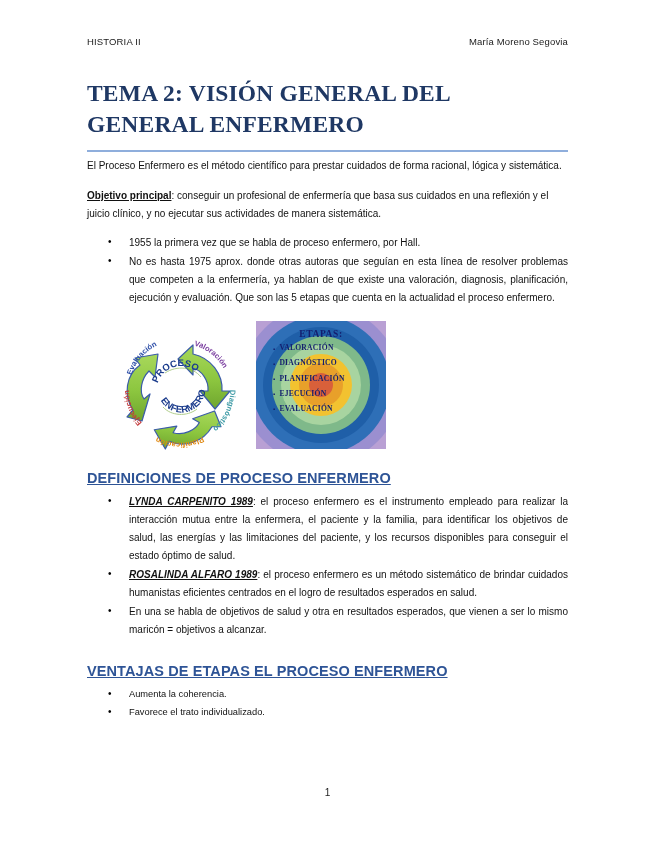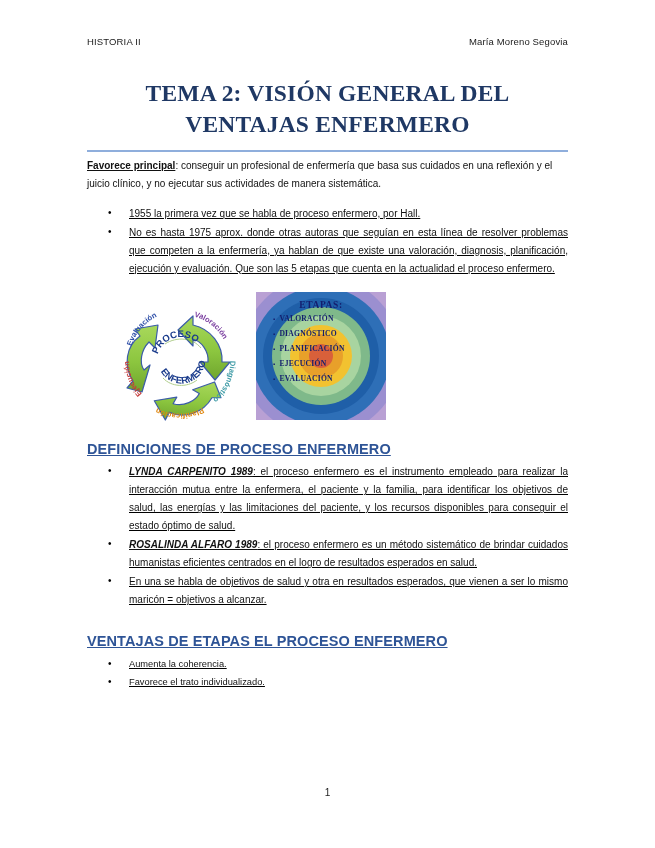--- a/index.html
+++ b/index.html
@@ -37,21 +37,21 @@
     letter-spacing: 0.15px;
     color: #1a1a1a;
   }
 
   
   .title-block {
     position: absolute;
     top: 78px;
     left: 87px;
     right: 87px;
-    text-align: center;
+    text-align: left;
   }
   .doc-title {
     font-family: "Liberation Serif", serif;
     font-weight: bold;
     font-size: 23.5px;
     line-height: 1.33;
     color: #1F3864;
     letter-spacing: 0.2px;
     margin: 0;
   }
@@ -79,21 +79,20 @@
   .u-bold {
     font-weight: bold;
     text-decoration: underline;
   }
 
   
   ul.bl {
     list-style: none;
     margin: 0;
     padding: 0;
-    text-decoration: underline;
   }
   ul.bl > li {
     position: relative;
     padding-left: 42px;
     font-size: 10px;
     line-height: 1.80;
     margin-bottom: 1px;
     color: #111;
   }
   ul.bl > li::before {
@@ -206,29 +205,30 @@
 <div class="page">
 
   <div class="runhead">
     <span>HISTORIA II</span>
     <span>María Moreno Segovia</span>
   </div>
 
   <div class="title-block">
     <div class="doc-title">
       <div>TEMA 2: VISIÓN GENERAL DEL</div>
-      <div>VENTAJAS ENFERMERO</div>
+      <div>GENERAL ENFERMERO</div>
     </div>
     <div class="title-rule"></div>
   </div>
 
   <div class="content">
 
-
-    <p class="body"><span class="u-bold">Favorece principal</span><span>: conseguir un profesional de enfermería que basa sus cuidados en una reflexión y el juicio clínico, y no ejecutar sus actividades de manera sistemática.</span></p>
+    <p class="body">El Proceso Enfermero es el método científico para prestar cuidados de forma racional, lógica y sistemática.</p>
+
+    <p class="body"><span class="u-bold">Objetivo principal</span><span>: conseguir un profesional de enfermería que basa sus cuidados en una reflexión y el juicio clínico, y no ejecutar sus actividades de manera sistemática.</span></p>
 
     <ul class="bl justify">
       <li>1955 la primera vez que se habla de proceso enfermero, por Hall.</li>
       <li>No es hasta 1975 aprox. donde otras autoras que seguían en esta línea de resolver problemas que competen a la enfermería, ya hablan de que existe una valoración, diagnosis, planificación, ejecución y evaluación. Que son las 5 etapas que cuenta en la actualidad el proceso enfermero.</li>
     </ul>
 
     <div class="figure-row">
 
       <div class="fig fig-cycle">
         <div class="cycle-wrap">

